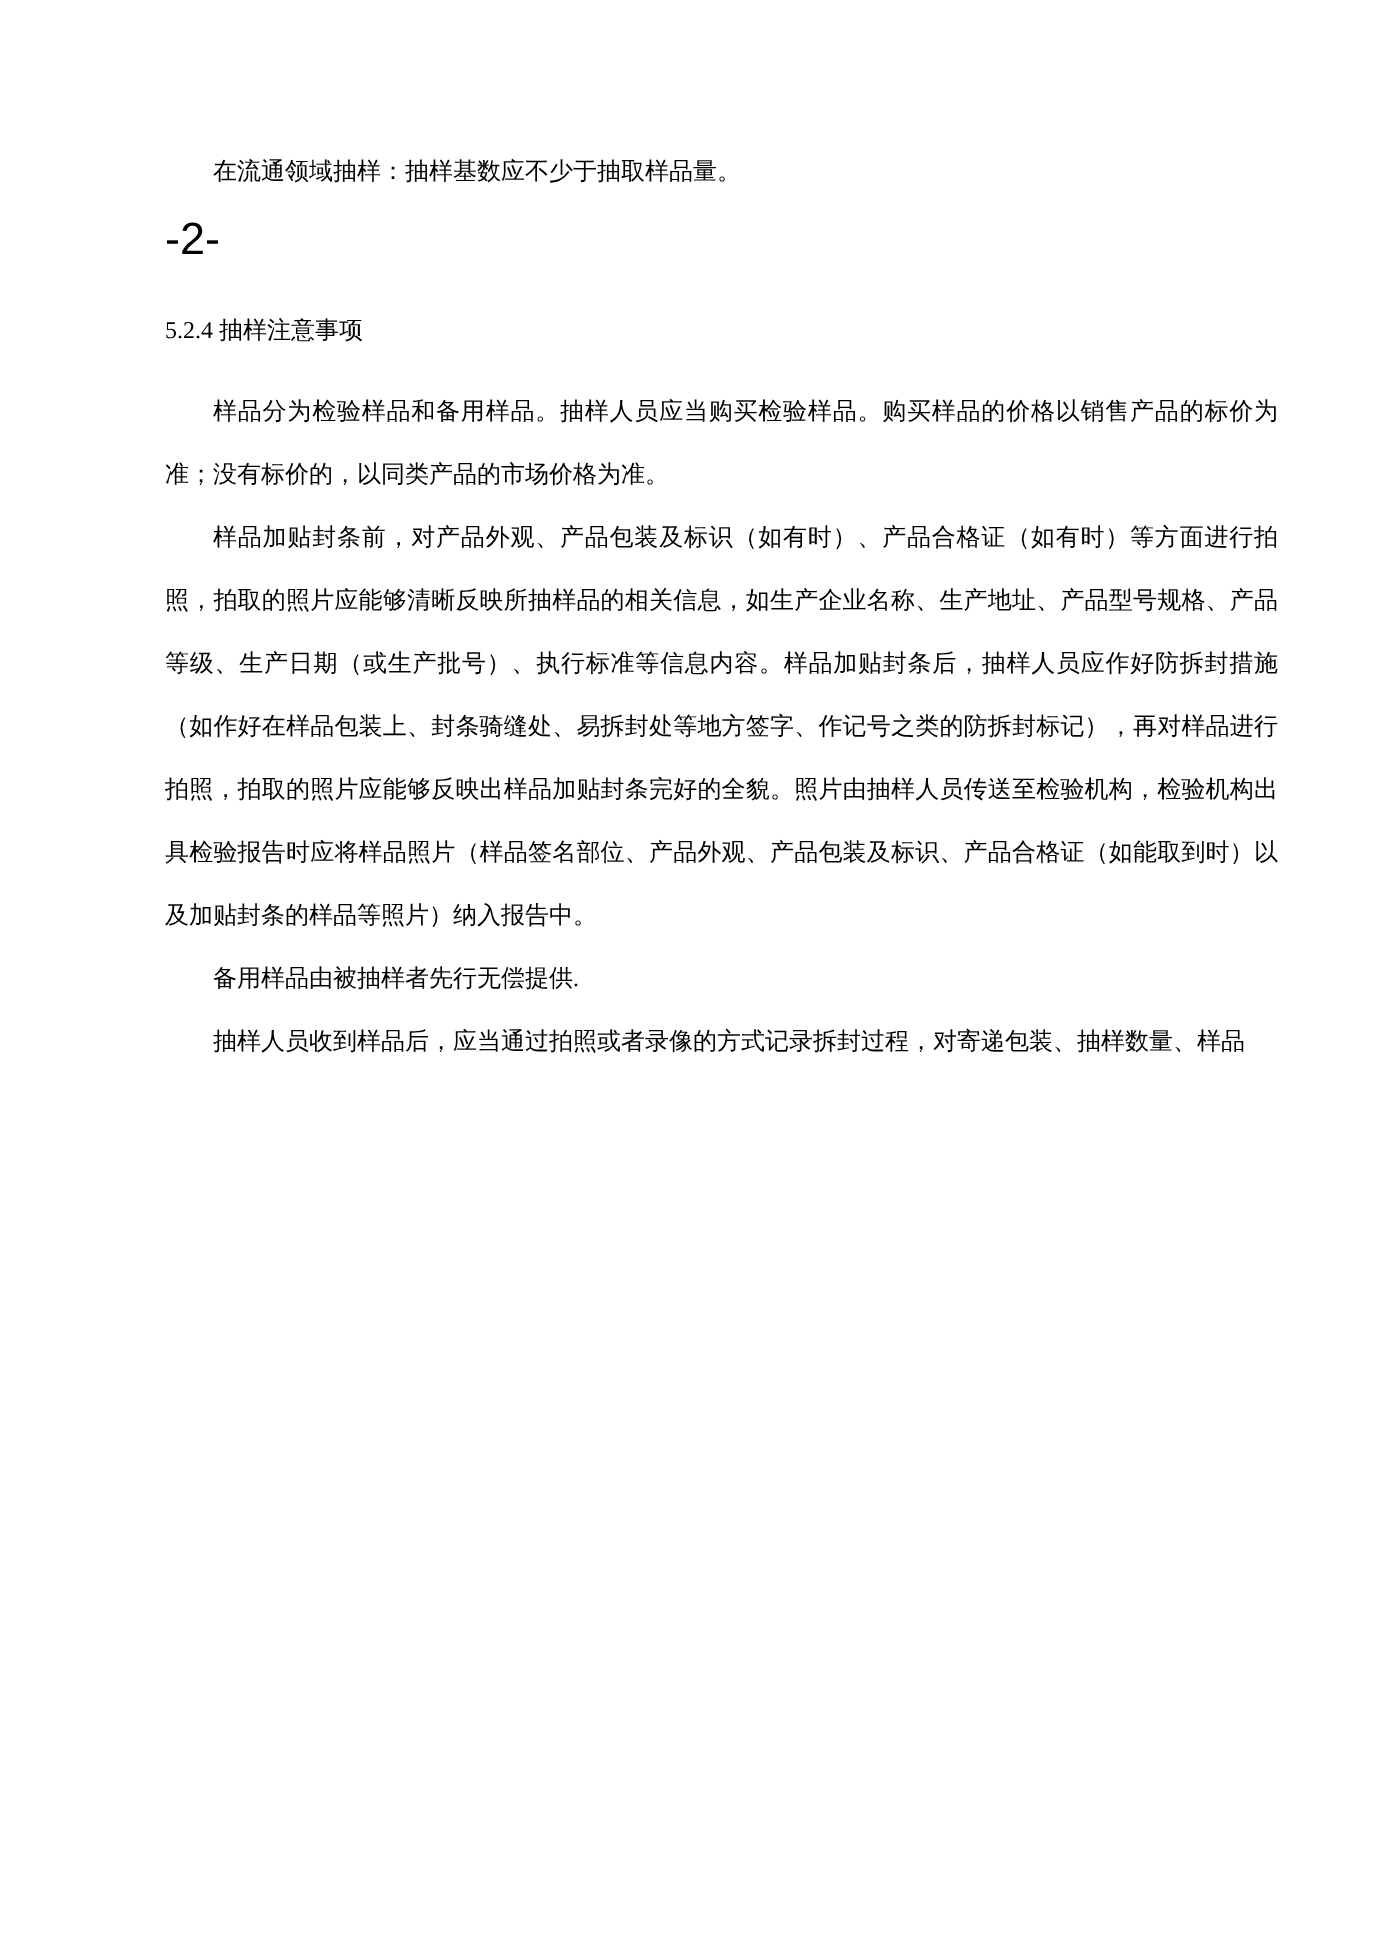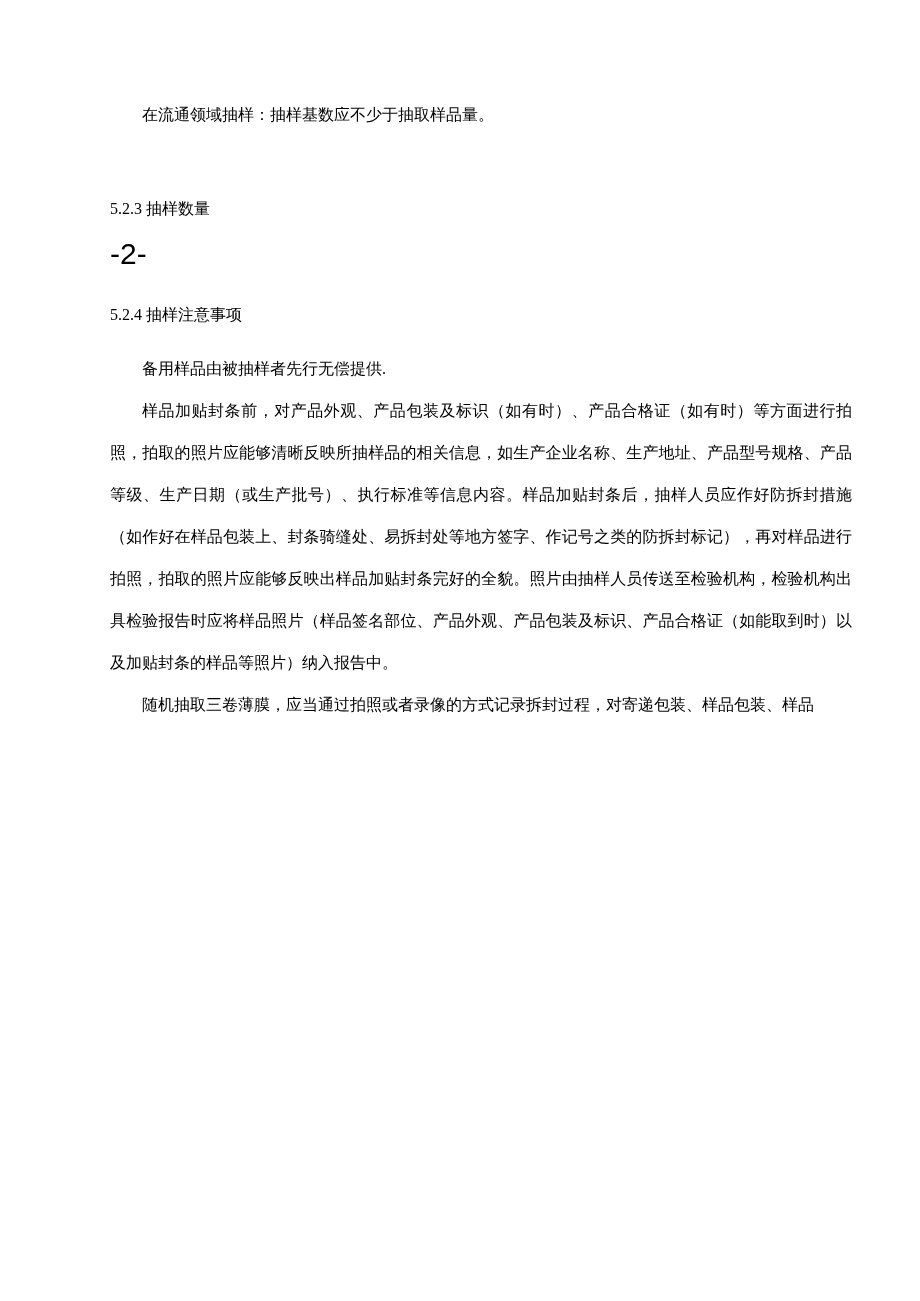--- a/index.html
+++ b/index.html
@@ -48,19 +48,19 @@
     line-height: 48px;
     font-family: "Liberation Sans", "DejaVu Sans", sans-serif;
     text-align: left;
   }
 </style>
 </head>
 <body>
 
 <div class="page">
     <p class="para indent">在流通领域抽样：抽样基数应不少于抽取样品量。</p>
-    <p class="heading spaced">5.2.3 抽样数量</p>
     <p class="pagenum">-2-</p>
     <p class="heading">5.2.4 抽样注意事项</p>
+    <p class="para indent">样品分为检验样品和备用样品。抽样人员应当购买检验样品。购买样品的价格以销售产品的标价为准；没有标价的，以同类产品的市场价格为准。</p>
+    <p class="para indent">样品加贴封条前，对产品外观、产品包装及标识（如有时）、产品合格证（如有时）等方面进行拍照，拍取的照片应能够清晰反映所抽样品的相关信息，如生产企业名称、生产地址、产品型号规格、产品等级、生产日期（或生产批号）、执行标准等信息内容。样品加贴封条后，抽样人员应作好防拆封措施（如作好在样品包装上、封条骑缝处、易拆封处等地方签字、作记号之类的防拆封标记），再对样品进行拍照，拍取的照片应能够反映出样品加贴封条完好的全貌。照片由抽样人员传送至检验机构，检验机构出具检验报告时应将样品照片（样品签名部位、产品外观、产品包装及标识、产品合格证（如能取到时）以及加贴封条的样品等照片）纳入报告中。</p>
     <p class="para indent">备用样品由被抽样者先行无偿提供.</p>
-    <p class="para indent">样品加贴封条前，对产品外观、产品包装及标识（如有时）、产品合格证（如有时）等方面进行拍照，拍取的照片应能够清晰反映所抽样品的相关信息，如生产企业名称、生产地址、产品型号规格、产品等级、生产日期（或生产批号）、执行标准等信息内容。样品加贴封条后，抽样人员应作好防拆封措施（如作好在样品包装上、封条骑缝处、易拆封处等地方签字、作记号之类的防拆封标记），再对样品进行拍照，拍取的照片应能够反映出样品加贴封条完好的全貌。照片由抽样人员传送至检验机构，检验机构出具检验报告时应将样品照片（样品签名部位、产品外观、产品包装及标识、产品合格证（如能取到时）以及加贴封条的样品等照片）纳入报告中。</p>
-    <p class="para indent">随机抽取三卷薄膜，应当通过拍照或者录像的方式记录拆封过程，对寄递包装、样品包装、样品</p>
+    <p class="para indent">抽样人员收到样品后，应当通过拍照或者录像的方式记录拆封过程，对寄递包装、抽样数量、样品</p>
   </div>
 
 </body></html>

